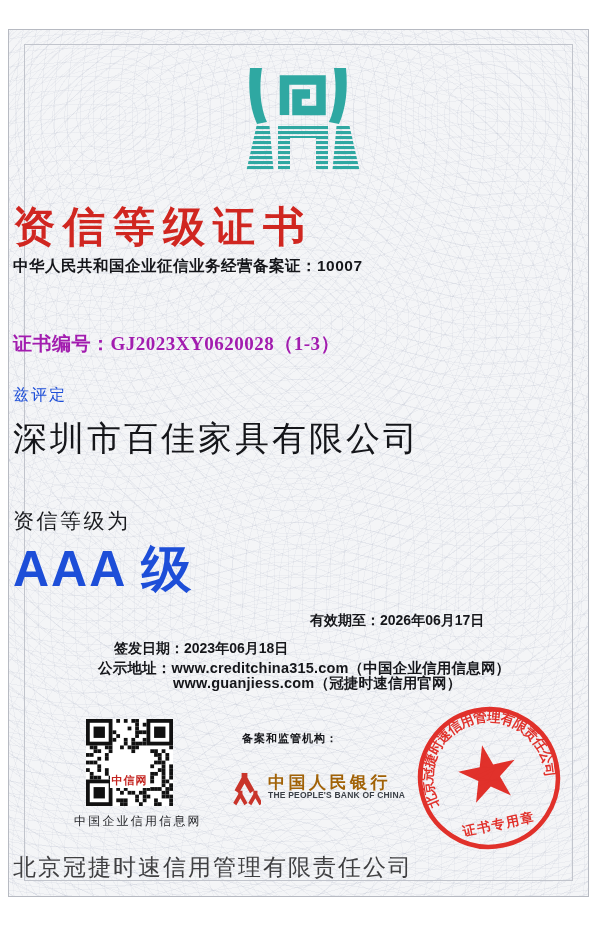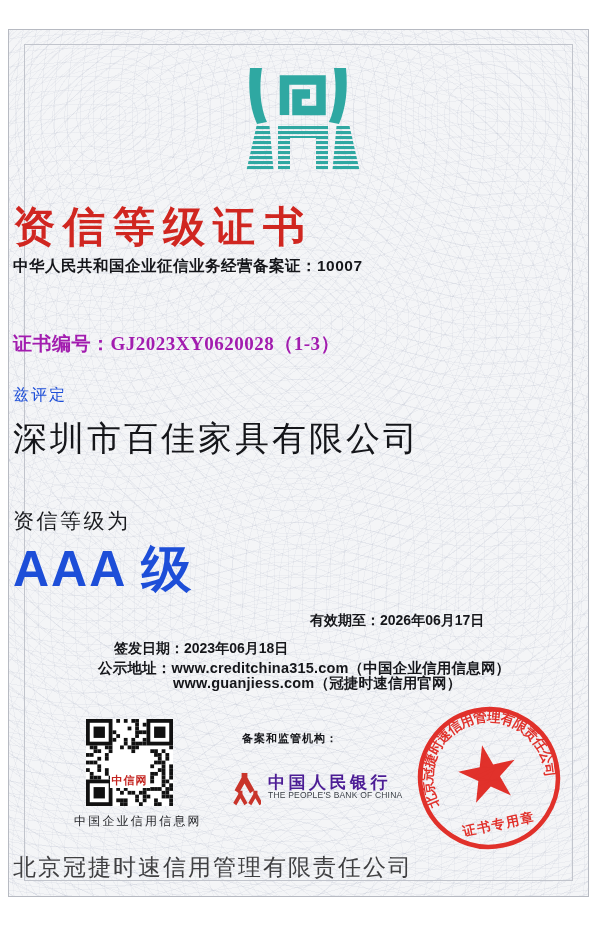--- a/index.html
+++ b/index.html
@@ -47,22 +47,22 @@
   .qr-center-label{position:absolute;left:50%;top:34px;transform:translateX(-50%);
     background:#fff;padding:0 2px;font-family:"Liberation Serif",serif;
     font-size:11px;font-weight:bold;color:#c42420;white-space:nowrap;letter-spacing:1px;margin-top:20px;}
   .qr-caption{left:74px;top:813px;width:112px;text-align:center;font-size:12px;
     color:#26272b;letter-spacing:2.2px;font-weight:500;white-space:nowrap;}
 
   
   .reg-heading{left:242px;top:731px;font-size:11px;font-weight:bold;color:#15161a;letter-spacing:1px;}
   .pboc-logo{left:228px;top:772px;}
   .bank-cn{left:268px;top:771px;font-family:"Liberation Serif",serif;font-size:17px;
-    font-weight:bold;color:#4c1d95;letter-spacing:3.5px;}
-  .bank-en{left:268px;top:790px;font-size:8.5px;font-weight:normal;color:#3a3f46;letter-spacing:.2px;}
+    font-weight:bold;color:#a16207;letter-spacing:3.5px;}
+  .bank-en{left:268px;top:790px;font-size:8.5px;font-weight:bold;color:#3a3f46;letter-spacing:.2px;}
 
   
   .seal{left:408px;top:697px;width:162px;height:162px;transform:rotate(-12deg);opacity:.92;}
 </style>
 </head>
 <body>
 
 <div class="cert-bg"></div>
 <div class="inner-border"></div>
 

